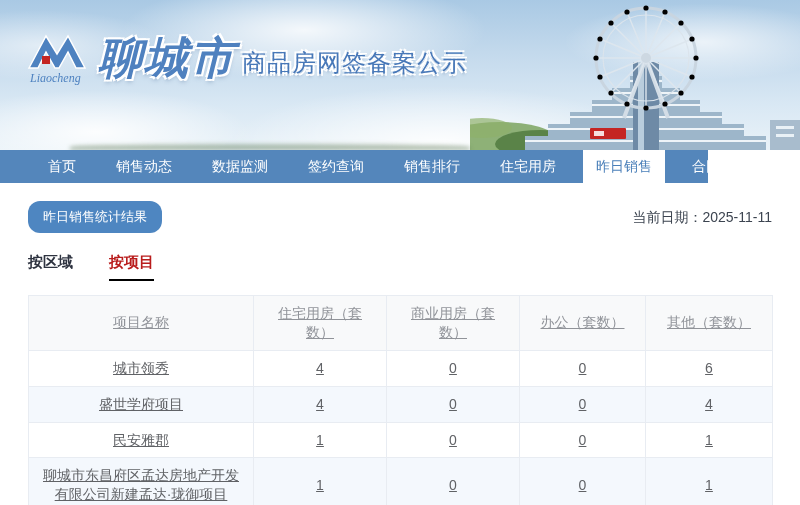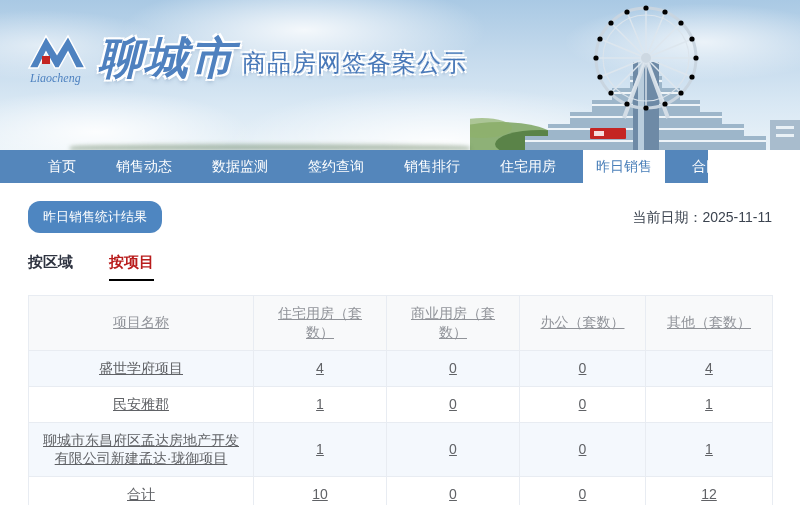--- a/index.html
+++ b/index.html
@@ -194,20 +194,27 @@
       <thead>
           <tr>
             <th>项目名称</th>
             <th>住宅用房（套数）</th>
             <th>商业用房（套数）</th>
             <th>办公（套数）</th>
             <th>其他（套数）</th>
           </tr>
         </thead>
       <tbody>
+          <tr>
+            <td>城市领秀</td>
+            <td>4</td>
+            <td>0</td>
+            <td>0</td>
+            <td>6</td>
+          </tr>
           <tr class="striped">
             <td>盛世学府项目</td>
             <td>4</td>
             <td>0</td>
             <td>0</td>
             <td>4</td>
           </tr>
           <tr>
             <td>民安雅郡</td>
             <td>1</td>

